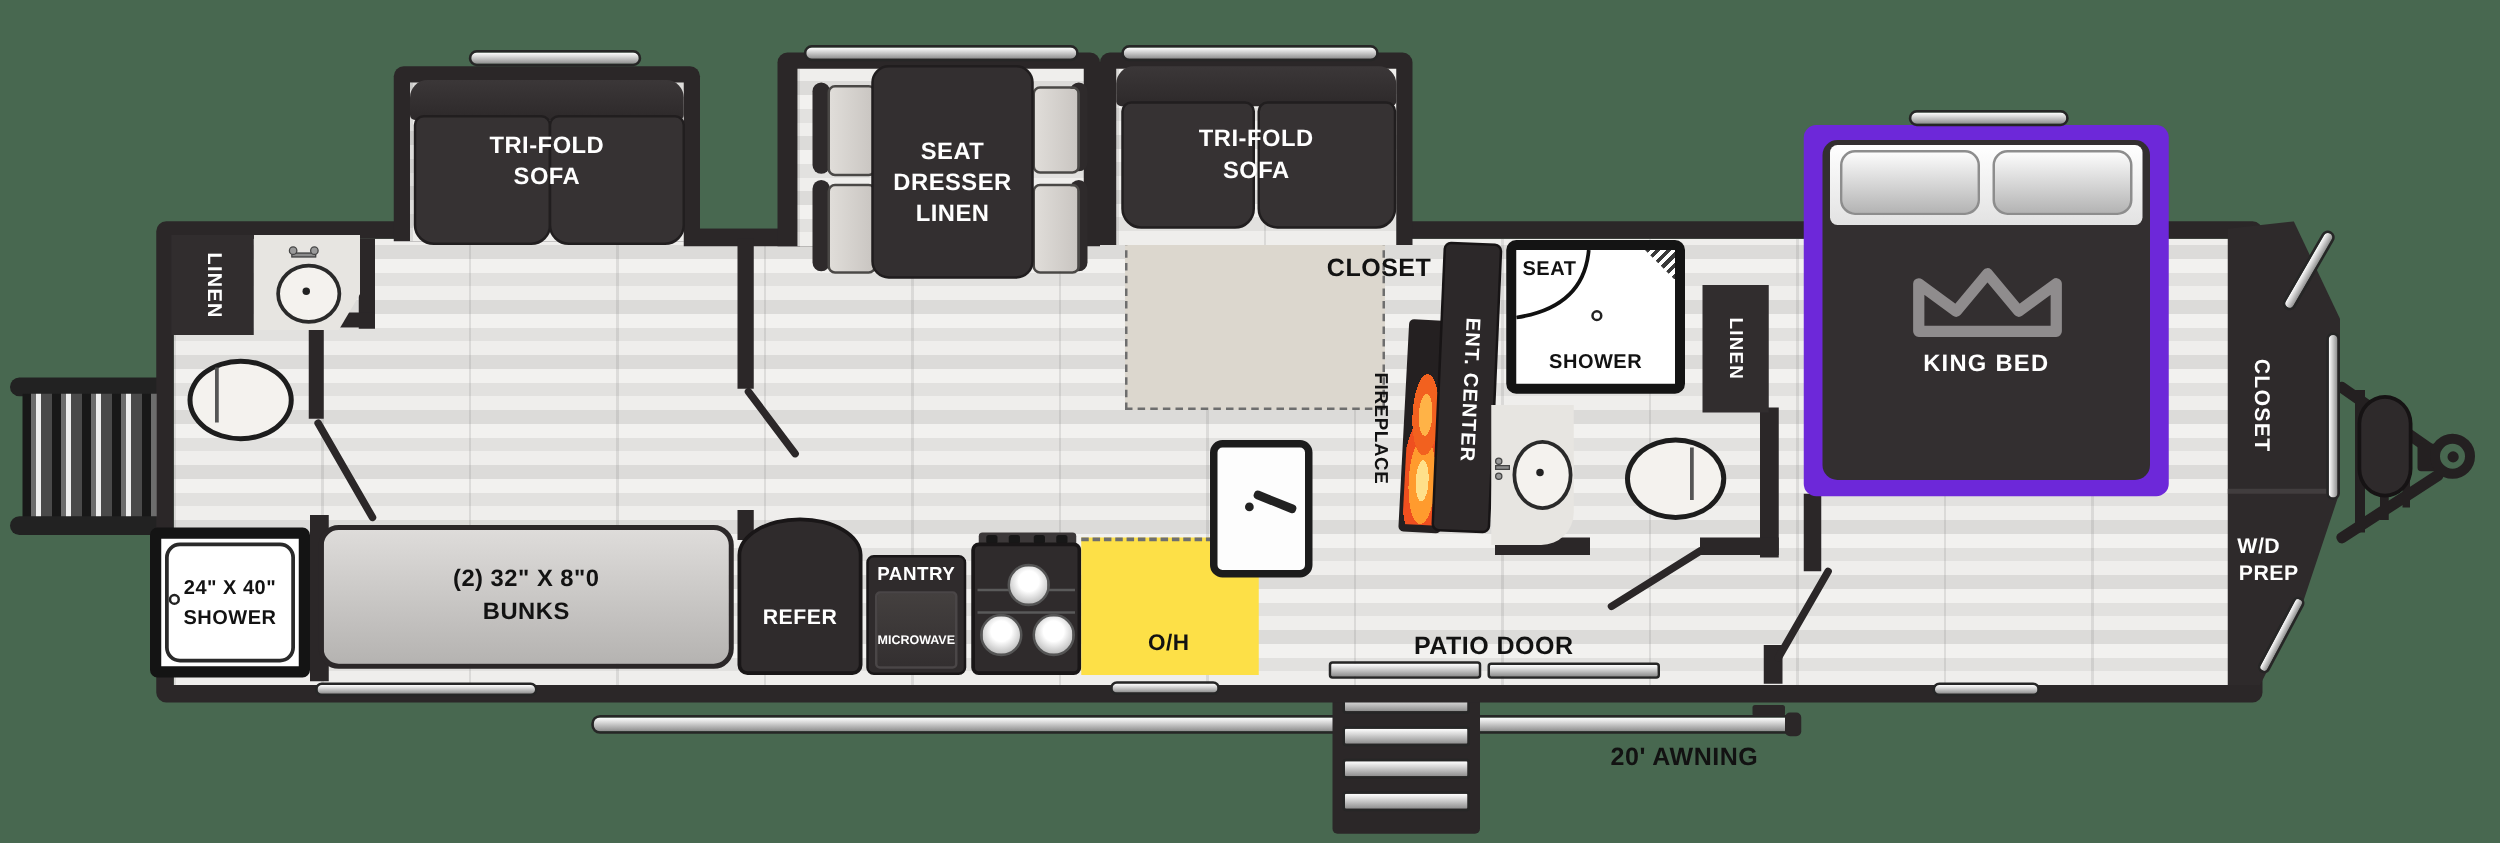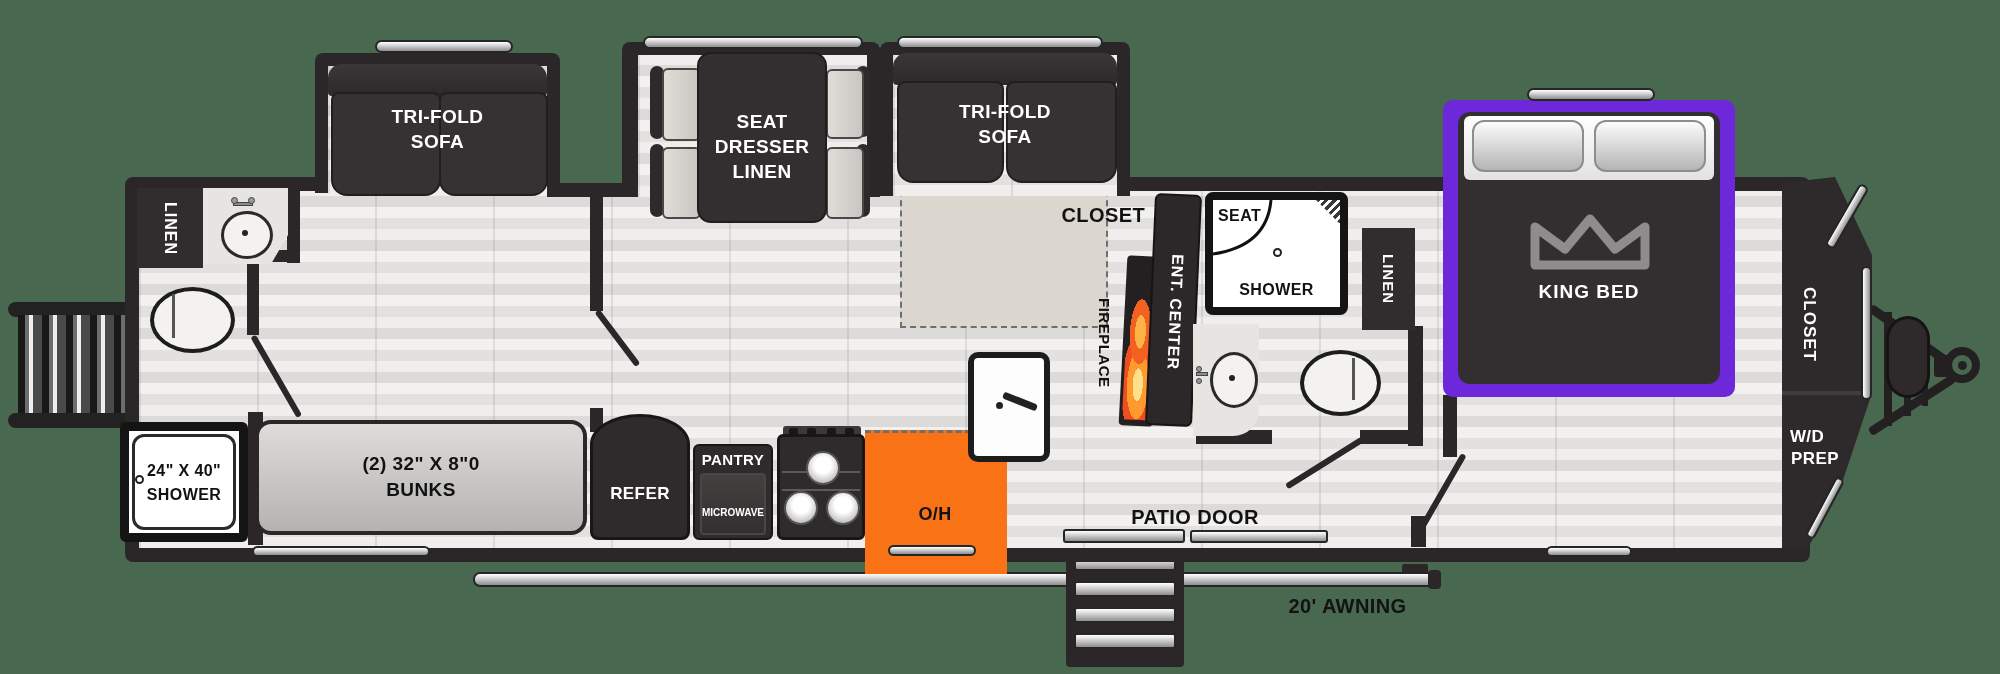--- a/index.html
+++ b/index.html
@@ -147,21 +147,21 @@
     <div class="knob" style="left:44px;top:2px;"></div>
       <div class="knob" style="left:62px;top:2px;"></div>
   </div>
   <div class="abs" style="left:777px;top:434px;width:88px;height:106px;background:#2f2b2c;border:3px solid #191617;border-radius:6px;">
     <div class="abs" style="left:2px;top:34px;width:78px;height:2px;background:#5a5a5a;"></div>
     <div class="abs" style="left:2px;top:52px;width:78px;height:2px;background:#5a5a5a;"></div>
     <div class="burner" style="left:26px;top:14px;width:30px;height:30px;"></div>
     <div class="burner" style="left:4px;top:54px;width:30px;height:30px;"></div>
     <div class="burner" style="left:46px;top:54px;width:30px;height:30px;"></div>
   </div>
-  <div class="abs" style="left:865px;top:430px;width:142px;height:144px;background:#f97316;border-top:3px dashed #6f6f6f;">
+  <div class="abs" style="left:865px;top:430px;width:142px;height:110px;background:#fde047;border-top:3px dashed #6f6f6f;">
     <div class="lbl blk" style="left:30px;top:70px;width:80px;font-size:18px;">O/H</div>
   </div>
   <div class="abs" style="left:968px;top:352px;width:82px;height:110px;background:#fdfdfd;border:6px solid #1c1c1c;border-radius:10px;">
     <div class="abs" style="left:28px;top:40px;width:36px;height:7px;background:#222;border-radius:3px;transform:rotate(22deg);"></div>
     <div class="dot" style="left:22px;top:44px;width:7px;height:7px;"></div>
   </div>
 
   <div class="abs silver" style="left:1063px;top:529px;width:122px;height:14px;border-radius:3px;"></div>
   <div class="abs silver" style="left:1190px;top:530px;width:138px;height:13px;border-radius:3px;"></div>
   <div class="lbl blk" style="left:1105px;top:505px;width:180px;font-size:20px;">PATIO DOOR</div>

